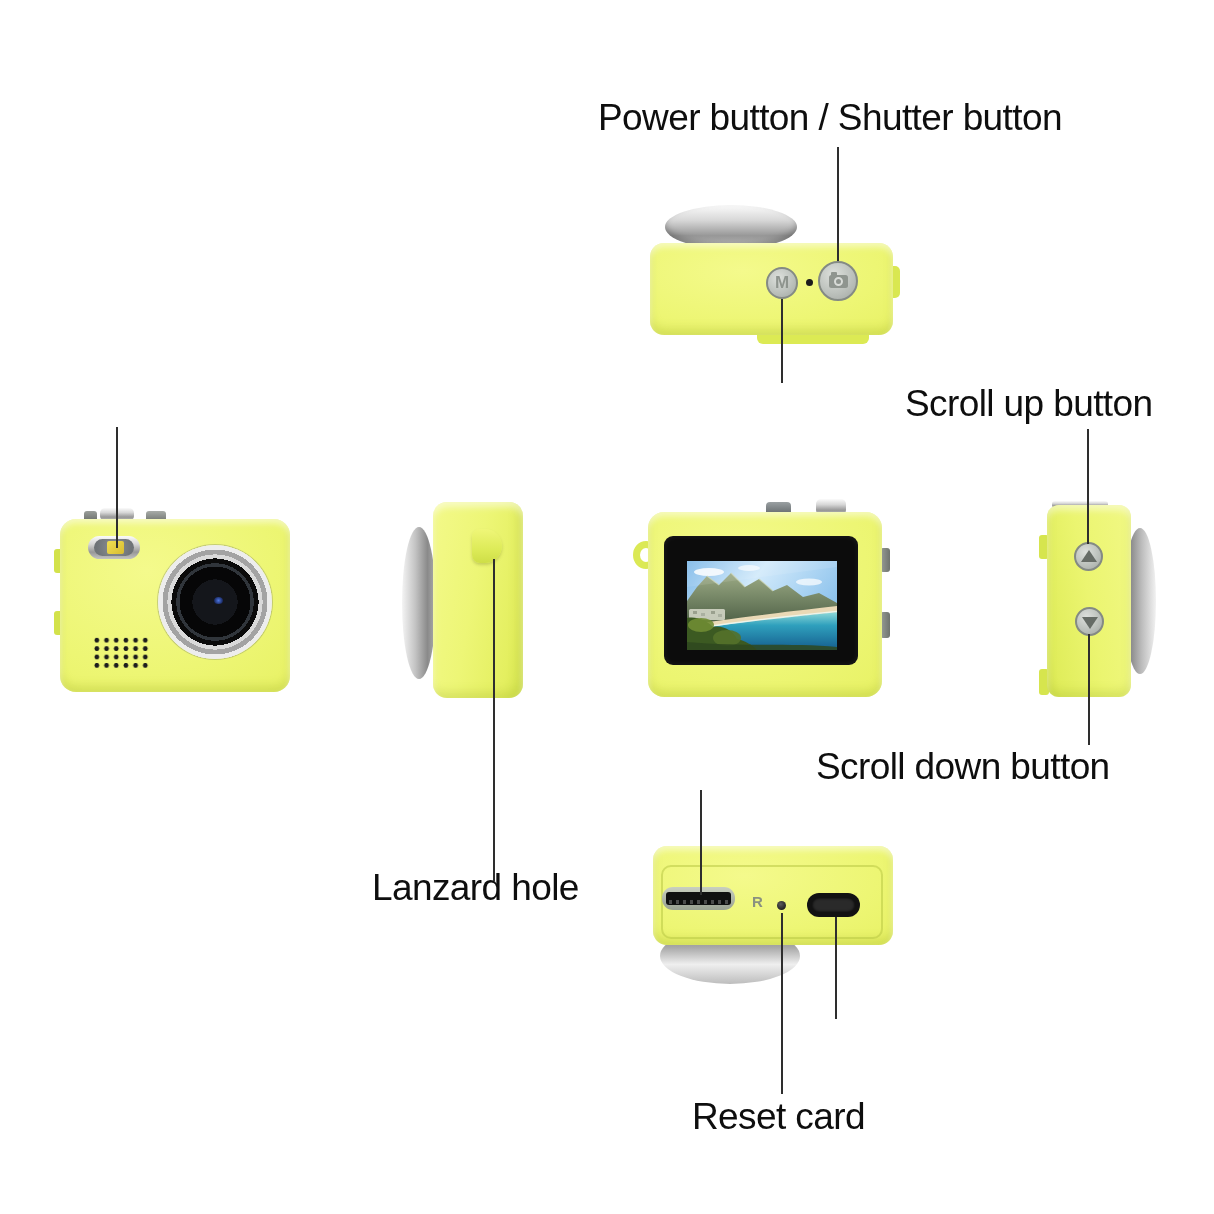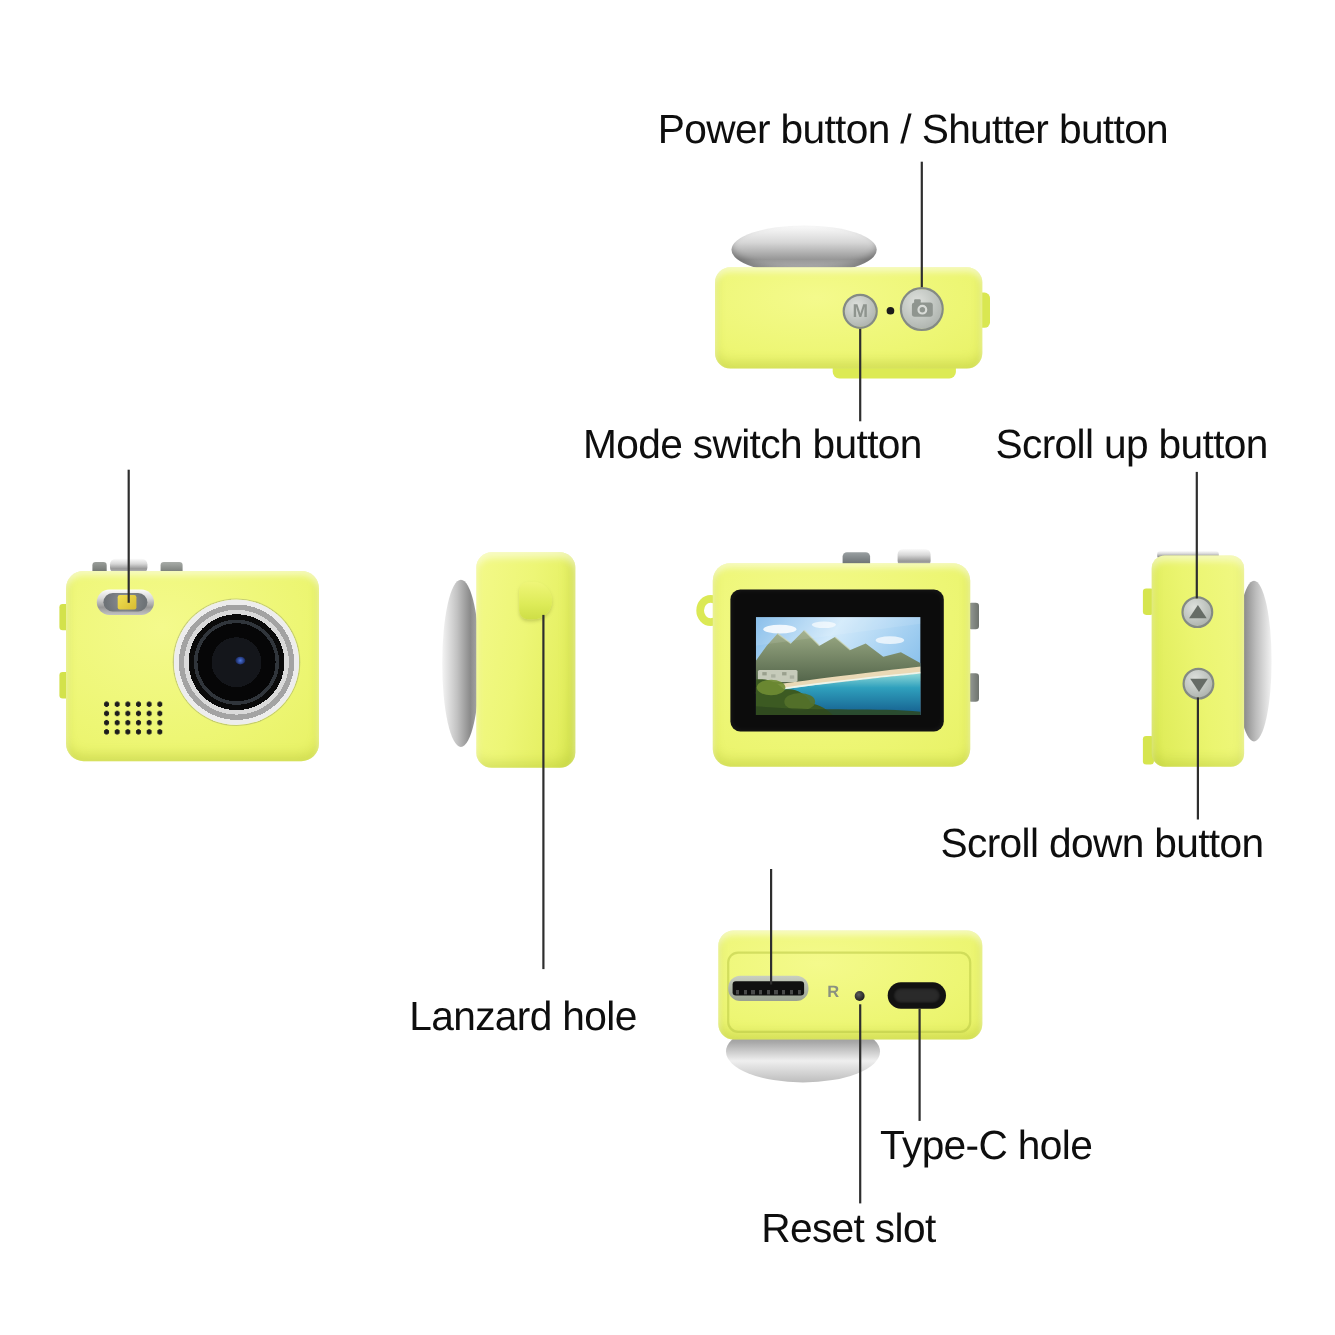--- a/index.html
+++ b/index.html
@@ -28,26 +28,24 @@
   }
   .tri-up{width:0;height:0;border-left:8px solid transparent;border-right:8px solid transparent;border-bottom:12px solid #666c66;}
   .tri-down{width:0;height:0;border-left:8px solid transparent;border-right:8px solid transparent;border-top:12px solid #666c66;}
 </style>
 </head>
 <body>
 
 <div class="canvas">
 
   <div class="label" style="left:598px;top:98px;">Power button / Shutter button</div>
-  <div class="label" style="left:530px;top:384px;">Mode switch button</div>
   <div class="label" style="left:905px;top:384px;text-align:right;">Scroll up button</div>
-  <div class="label" style="left:855px;top:747px;">Scroll down button</div>
-  <div class="label" style="left:372px;top:904px;">Lanzard hole</div>
-  <div class="label" style="left:800px;top:1022px;">Type-C hole</div>
-  <div class="label" style="left:692px;top:1097px;">Reset slot</div>
+  <div class="label" style="left:816px;top:747px;">Scroll down button</div>
+  <div class="label" style="left:372px;top:868px;">Lanzard hole</div>
+  <div class="label" style="left:692px;top:1097px;">Reset card</div>
 
   <div class="leader" style="left:837px;top:147px;height:114px;"></div>
   <div class="leader" style="left:781px;top:299px;height:84px;"></div>
   <div class="leader" style="left:116px;top:427px;height:121px;"></div>
   <div class="leader" style="left:1087px;top:429px;height:115px;"></div>
   <div class="leader" style="left:1088px;top:634px;height:111px;"></div>
   <div class="leader" style="left:700px;top:790px;height:105px;"></div>
   <div class="leader" style="left:493px;top:559px;height:322px;"></div>
   <div class="leader" style="left:835px;top:917px;height:102px;"></div>
   <div class="leader" style="left:781px;top:913px;height:181px;"></div>

